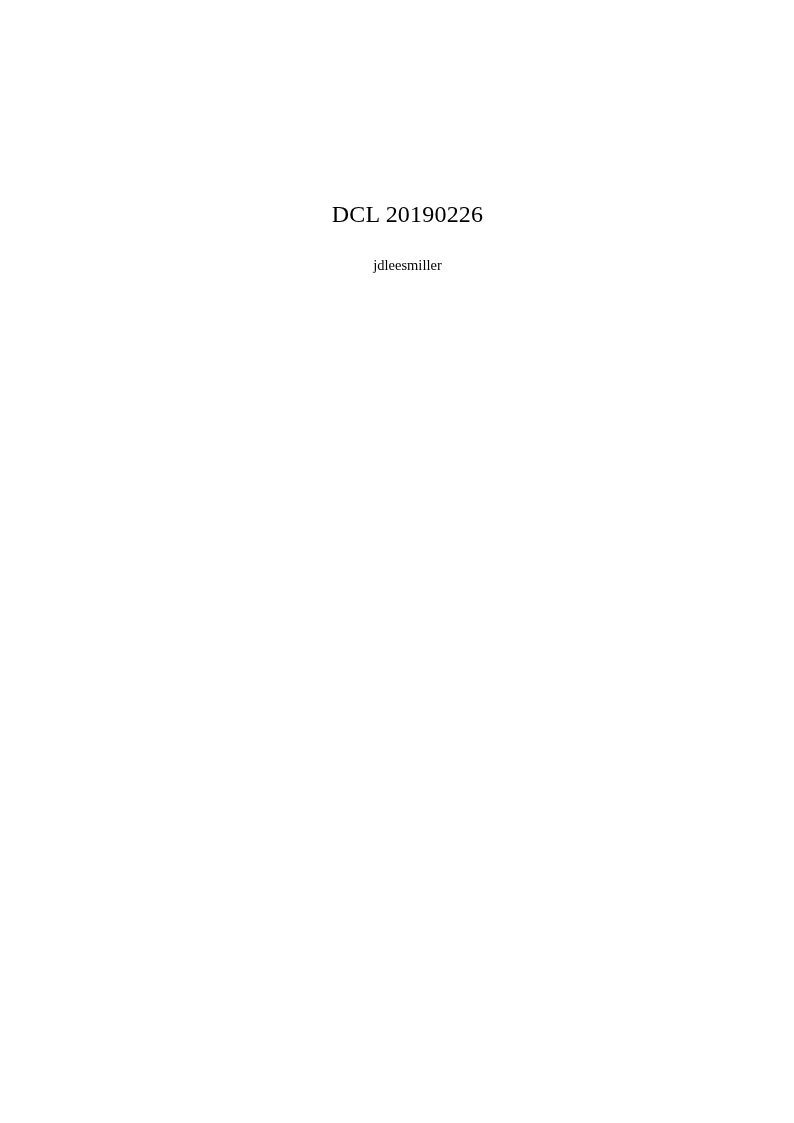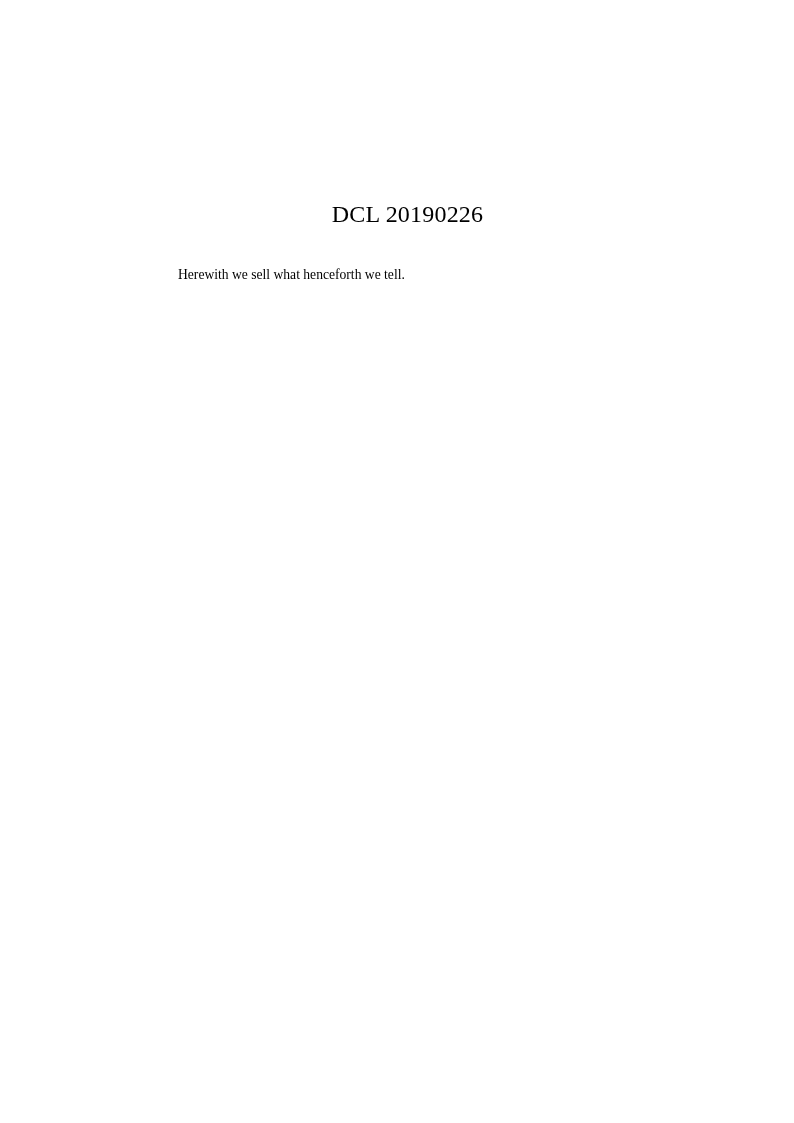--- a/index.html
+++ b/index.html
@@ -97,24 +97,24 @@
 </style>
 </head>
 <body>
 
 <div class="page">
 
   <div class="content">
 
     <h1 class="doc-title">DCL 20190226</h1>
 
+    <div class="doc-author">jdleesmiller</div>
 
 
     <div class="section first">
-      <p class="section-body">Herewith we sell what henceforth we tell.</p>
     </div>
 
     <div class="section second">
     </div>
 
   </div>
 
   <div class="page-number">1</div>
 
 </div>

